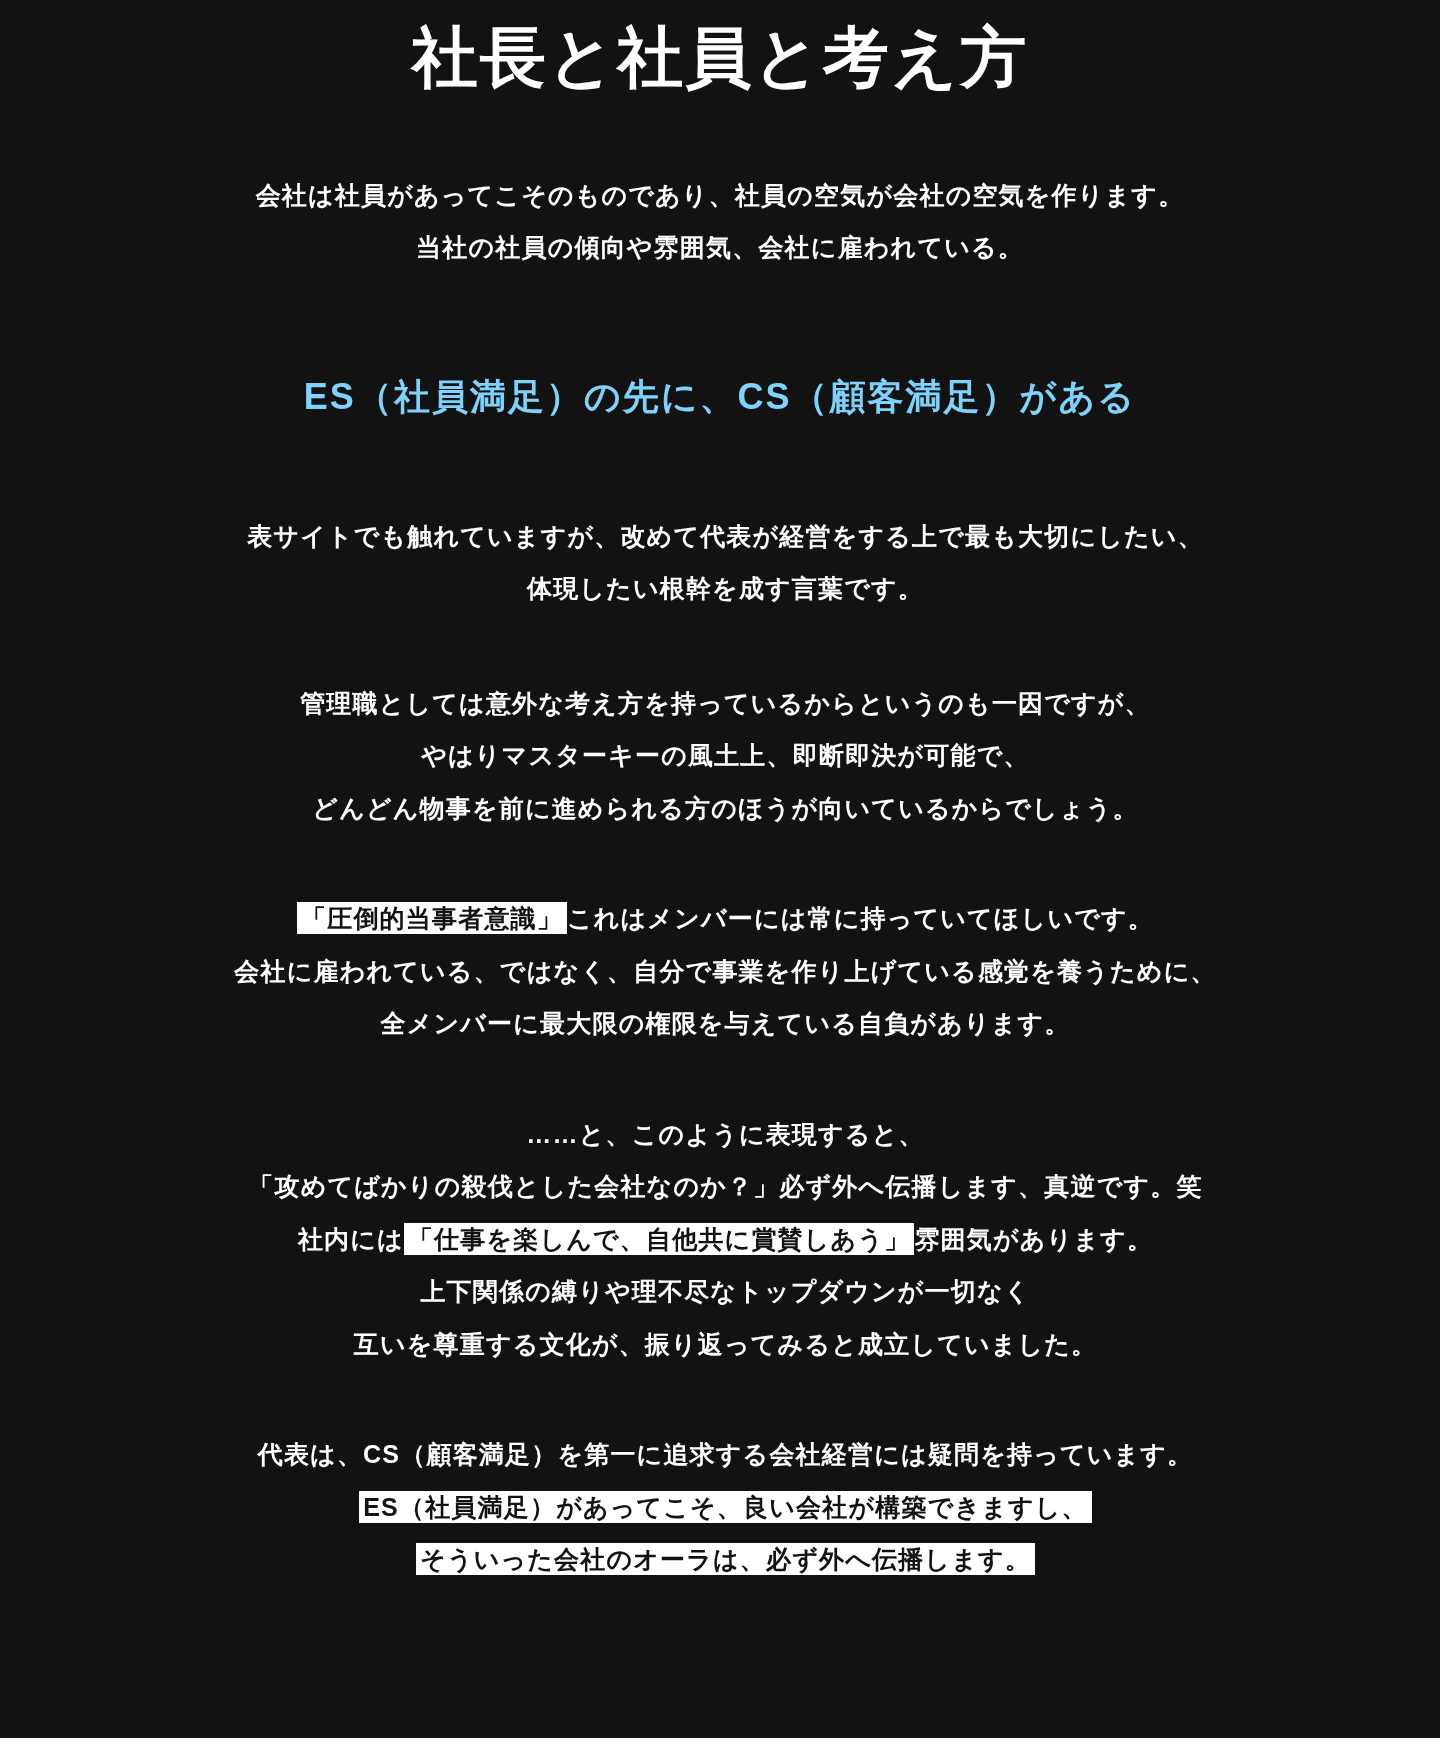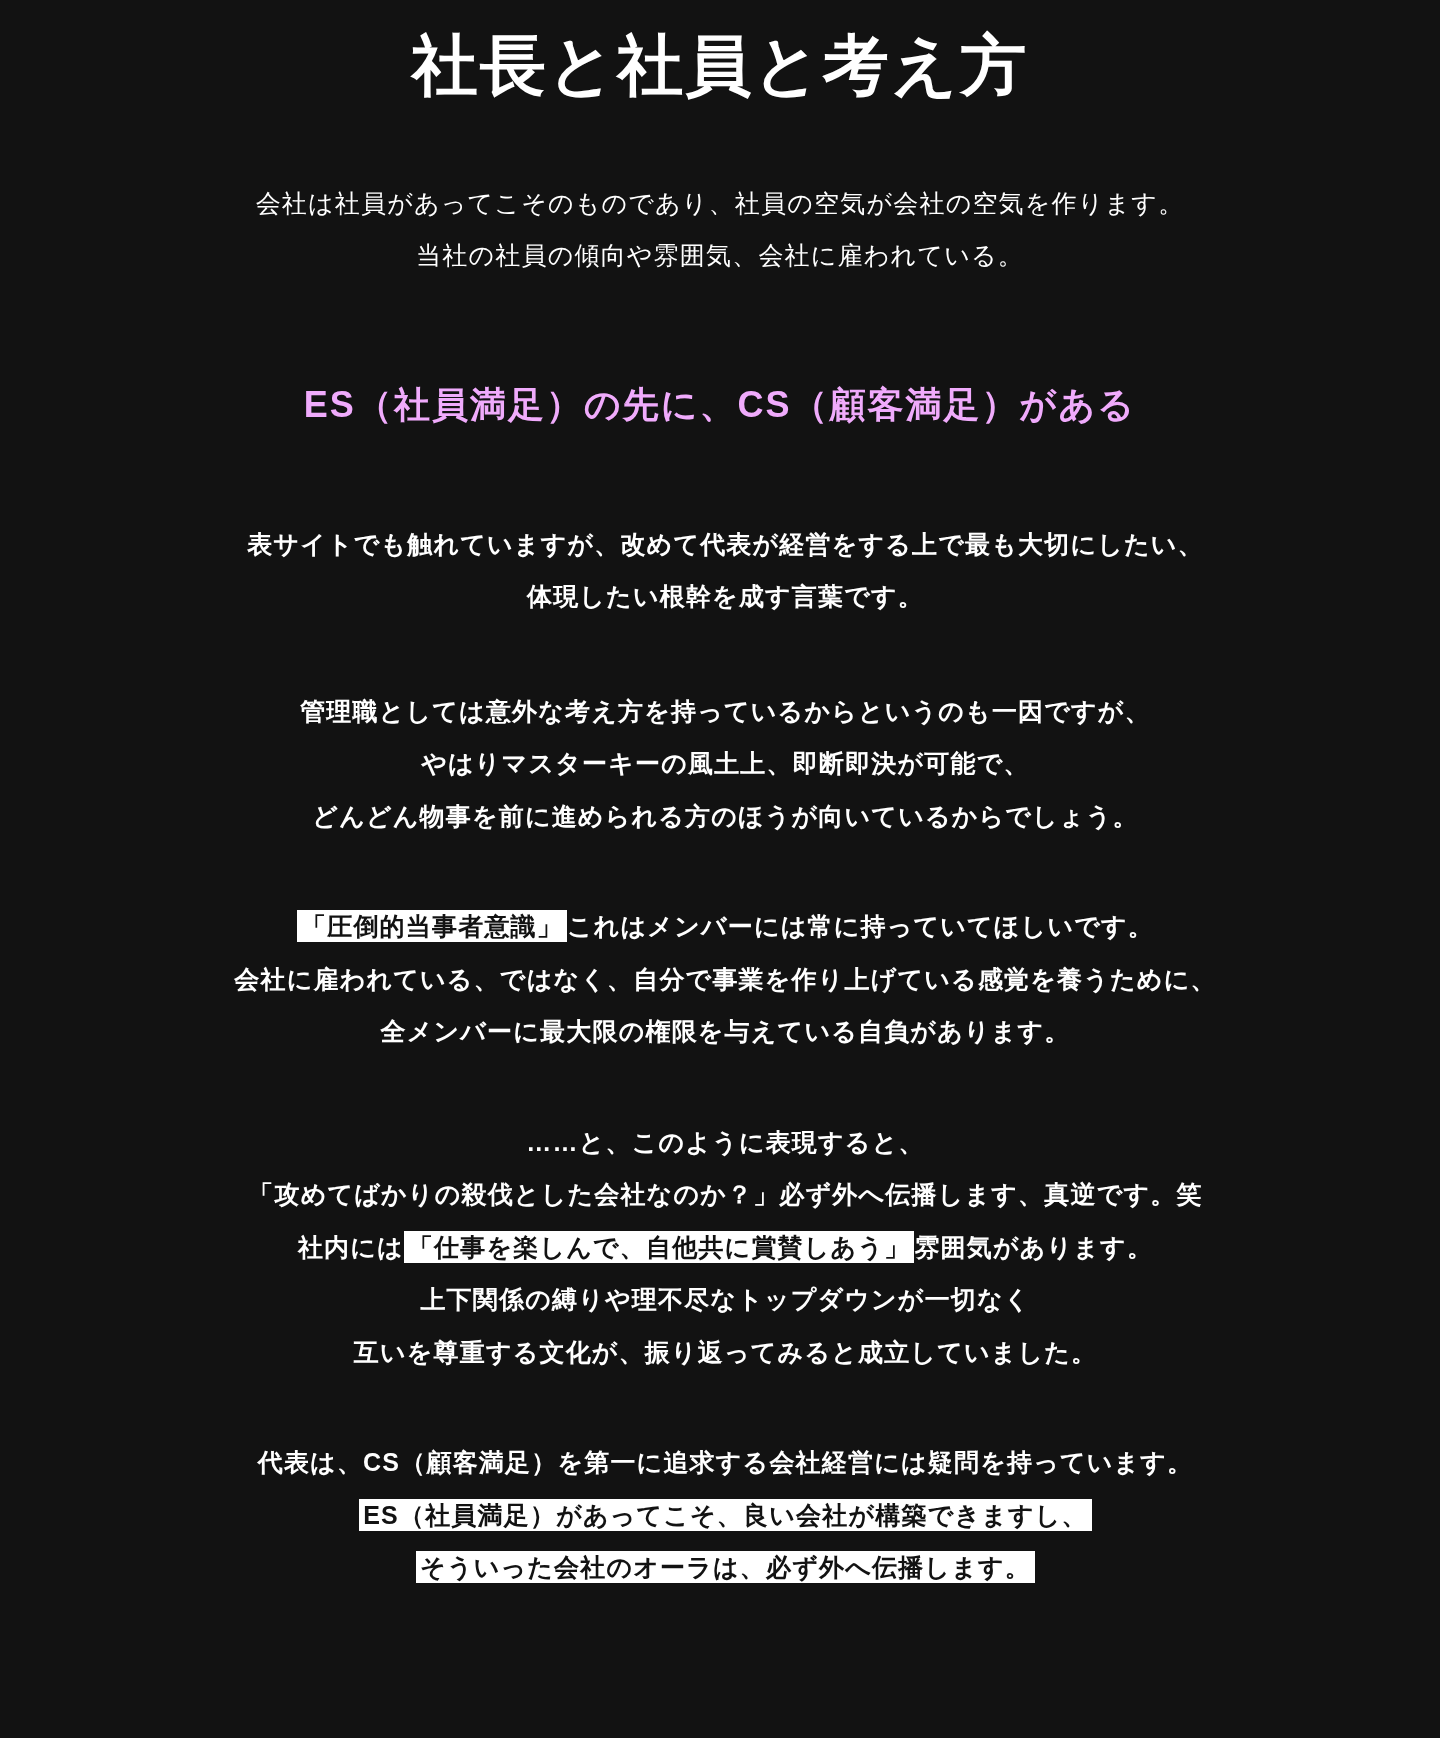--- a/index.html
+++ b/index.html
@@ -20,38 +20,38 @@
     padding: 0 0 40px 0;
     box-sizing: border-box;
   }
   .page-title {
     text-align: center;
     font-size: 66px;
     font-weight: 700;
     letter-spacing: 2px;
     line-height: 1.25;
     margin: 0;
-    padding: 24px 0 22px 0;
+    padding: 16px 0 22px 0;
     color: #ffffff;
   }
   .lead {
     text-align: center;
     font-size: 25px;
-    font-weight: 400;
+    font-weight: 700;
     line-height: 2.1;
     letter-spacing: 1.2px;
     margin: 48px 0 0 0;
     color: #ffffff;
   }
   .section-heading {
     text-align: center;
     font-size: 36px;
     font-weight: 700;
     letter-spacing: 2px;
-    color: #f0abfc;
+    color: #7dd3fc;
     margin: 96px 0 0 0;
     line-height: 1.5;
   }
   .body-block {
     text-align: center;
     font-size: 25px;
     font-weight: 700;
     line-height: 2.1;
     letter-spacing: 1.2px;
     margin: 0;

